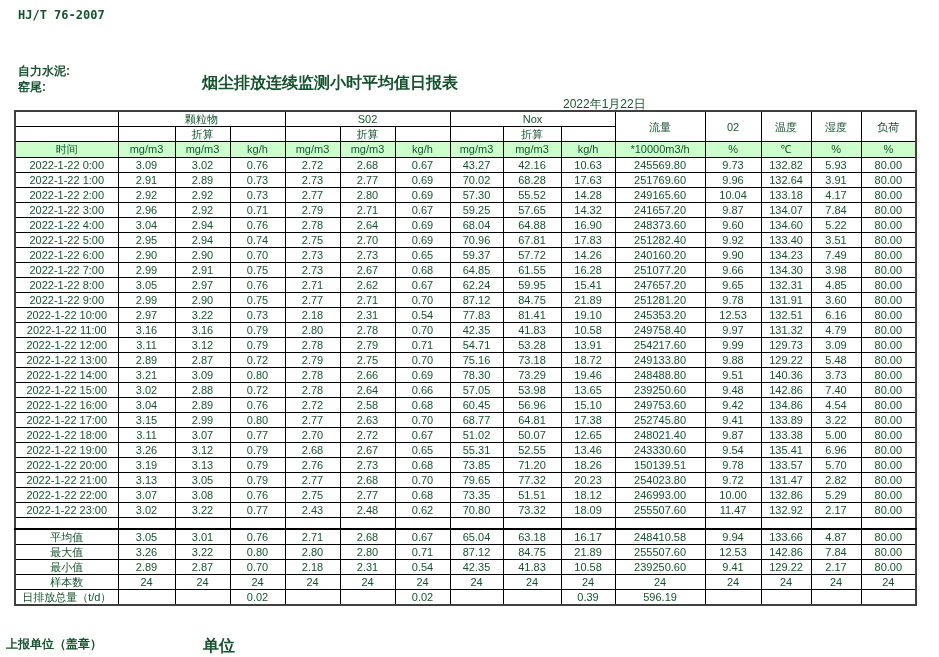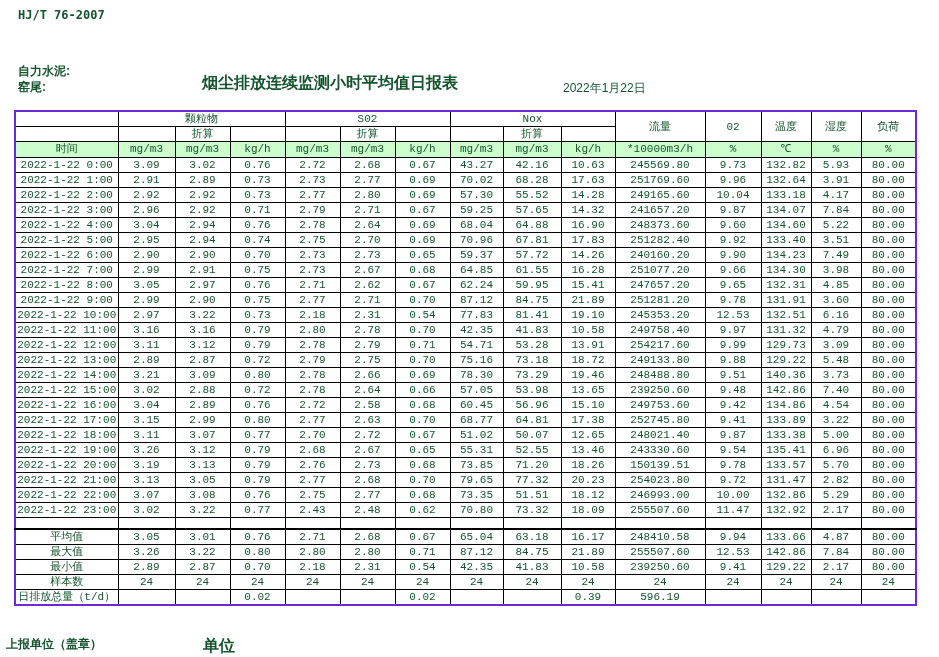--- a/index.html
+++ b/index.html
@@ -4,24 +4,24 @@
 <style>
   html,body{margin:0;padding:0;background:#fff;}
   .page{position:relative;width:939px;height:657px;background:#ffffff;overflow:hidden;
         font-family:"Liberation Sans",sans-serif;color:#14532d;}
   .std{position:absolute;left:18px;top:8px;font-weight:bold;font-size:12px;
        font-family:"DejaVu Sans Mono",monospace;}
   .title{position:absolute;left:0;top:26px;width:660px;text-align:center;
          font-weight:bold;font-size:16px;margin-top:47px;}
   .company{position:absolute;left:18px;top:63px;font-weight:bold;font-size:12px;}
   .location{position:absolute;left:18px;top:79px;font-weight:bold;font-size:12px;}
-  .date{position:absolute;left:563px;top:80px;font-size:12px;}
+  .date{position:absolute;left:563px;top:96px;font-size:12px;}
   table.report{position:absolute;left:14px;top:110px;border-collapse:collapse;
         table-layout:fixed;width:901px;font-size:11px;
-        font-family:Liberation Mono, monospace;border:2px solid #6d28d9;padding-left:32px;}
+        font-family:Liberation Sans, sans-serif;border:2px solid #404040;padding-left:32px;}
   table.report td{border:1px solid #000;text-align:center;padding:0;height:14px;
         line-height:14px;overflow:hidden;white-space:nowrap;}
   thead td{height:16px;line-height:16px;font-size:11px;}
   tr.units-row td{height:15px;line-height:15px;}
   tr.spacer td{height:10px;line-height:10px;}
   tr.summary-first td{border-top:2px solid #000;}
   td.left{text-align:left;padding-left:2px;margin-top:38px;}
   .footer1{position:absolute;left:6px;top:620px;font-weight:bold;font-size:12px;margin-top:40px;}
   .footer2{position:absolute;left:6px;top:636px;font-weight:bold;font-size:12px;}
   .footer3{position:absolute;left:203px;top:636px;font-weight:bold;font-size:16px;}

